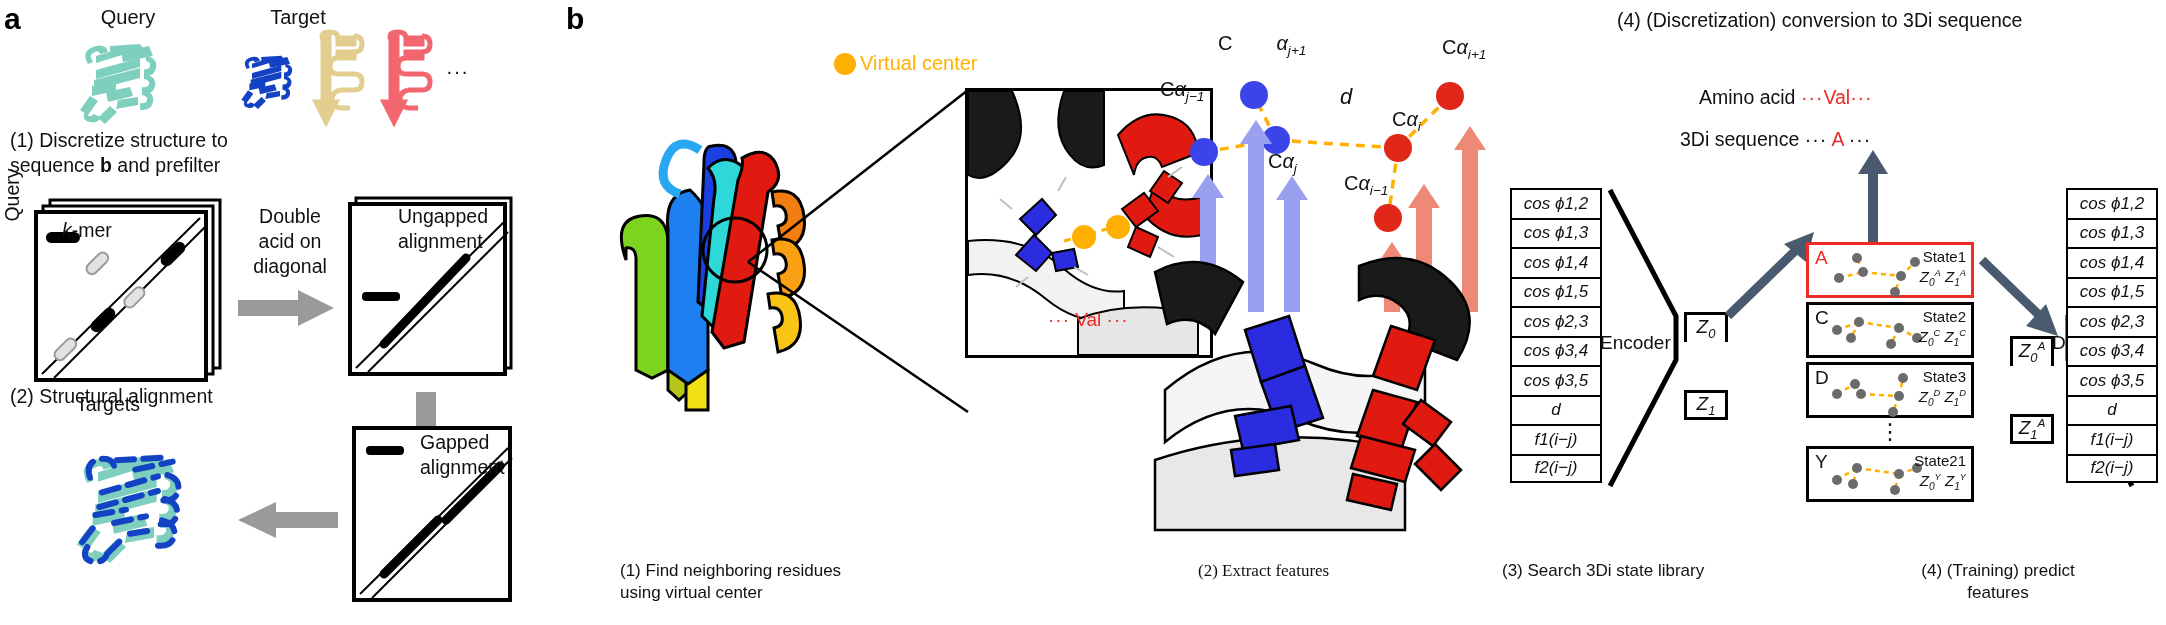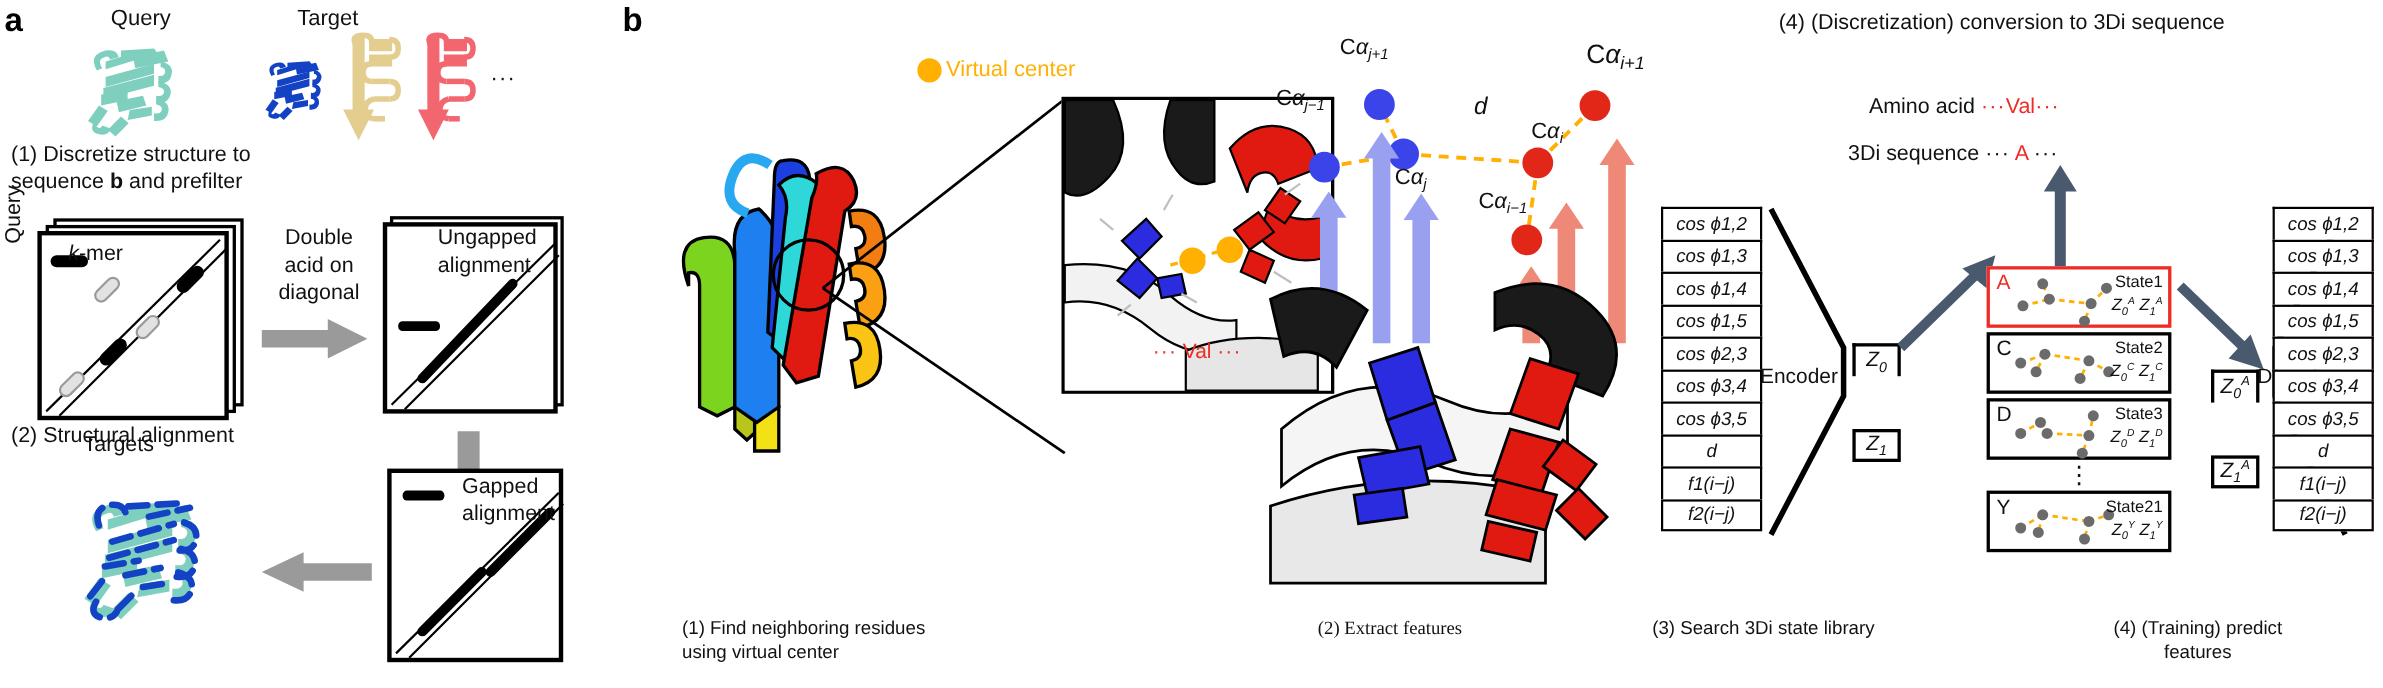--- a/index.html
+++ b/index.html
@@ -346,28 +346,28 @@
     <path d="M234 290 L234 244 L226 244 L242 220 L258 244 L250 244 L250 290 Z"></path>
     <path d="M266 290 L266 186 L258 186 L274 162 L290 186 L282 186 L282 290 Z"></path>
     <path d="M312 290 L312 128 L304 128 L320 104 L336 128 L328 128 L328 290 Z"></path>
   </g>
 </svg>
 </div>
 
 <div class="abs" style="left:1160px;top:78px;font-size:20px;">
   C<span style="font-style:italic;">α<sub>j−1</sub></span></div>
 <div class="abs" style="left:1218px;top:32px;font-size:20px;">
-  C<span style="font-style:italic;">α<sub>j+1</sub></span></div>
+  C<span style="font-style:italic;margin-left:44px;">α<sub>j+1</sub></span></div>
 <div class="abs" style="left:1268px;top:150px;font-size:20px;">
   C<span style="font-style:italic;">α<sub>j</sub></span></div>
 <div class="abs" style="left:1344px;top:172px;font-size:20px;">
   C<span style="font-style:italic;">α<sub>i−1</sub></span></div>
 <div class="abs" style="left:1392px;top:108px;font-size:20px;">
   C<span style="font-style:italic;text-align:right;">α<sub>i</sub></span></div>
-<div class="abs" style="left:1442px;top:36px;font-size:24px;">
+<div class="abs" style="left:1442px;top:36px;font-size:20px;">
   C<span style="font-style:italic;">α<sub>i+1</sub></span></div>
 <div class="abs" style="left:1340px;top:84px;font-size:22px;font-style:italic;">d</div>
 
 <div class="abs" style="left:1135px;top:230px;">
 <svg width="400" height="300" viewBox="0 0 400 300">
   <g stroke="#000" stroke-width="2.5" fill="#F5F5F5">
     <path d="M30 160 q70 -60 150 -26 q60 26 110 -4 l0 54 q-60 34 -126 6 q-70 -30 -134 22 z"></path>
     <path d="M20 230 q120 -40 250 -10 l0 80 l-250 0 z" fill="#E8E8E8"></path>
   </g>
   <g stroke="#000" stroke-width="2.5" fill="#1A1A1A">

